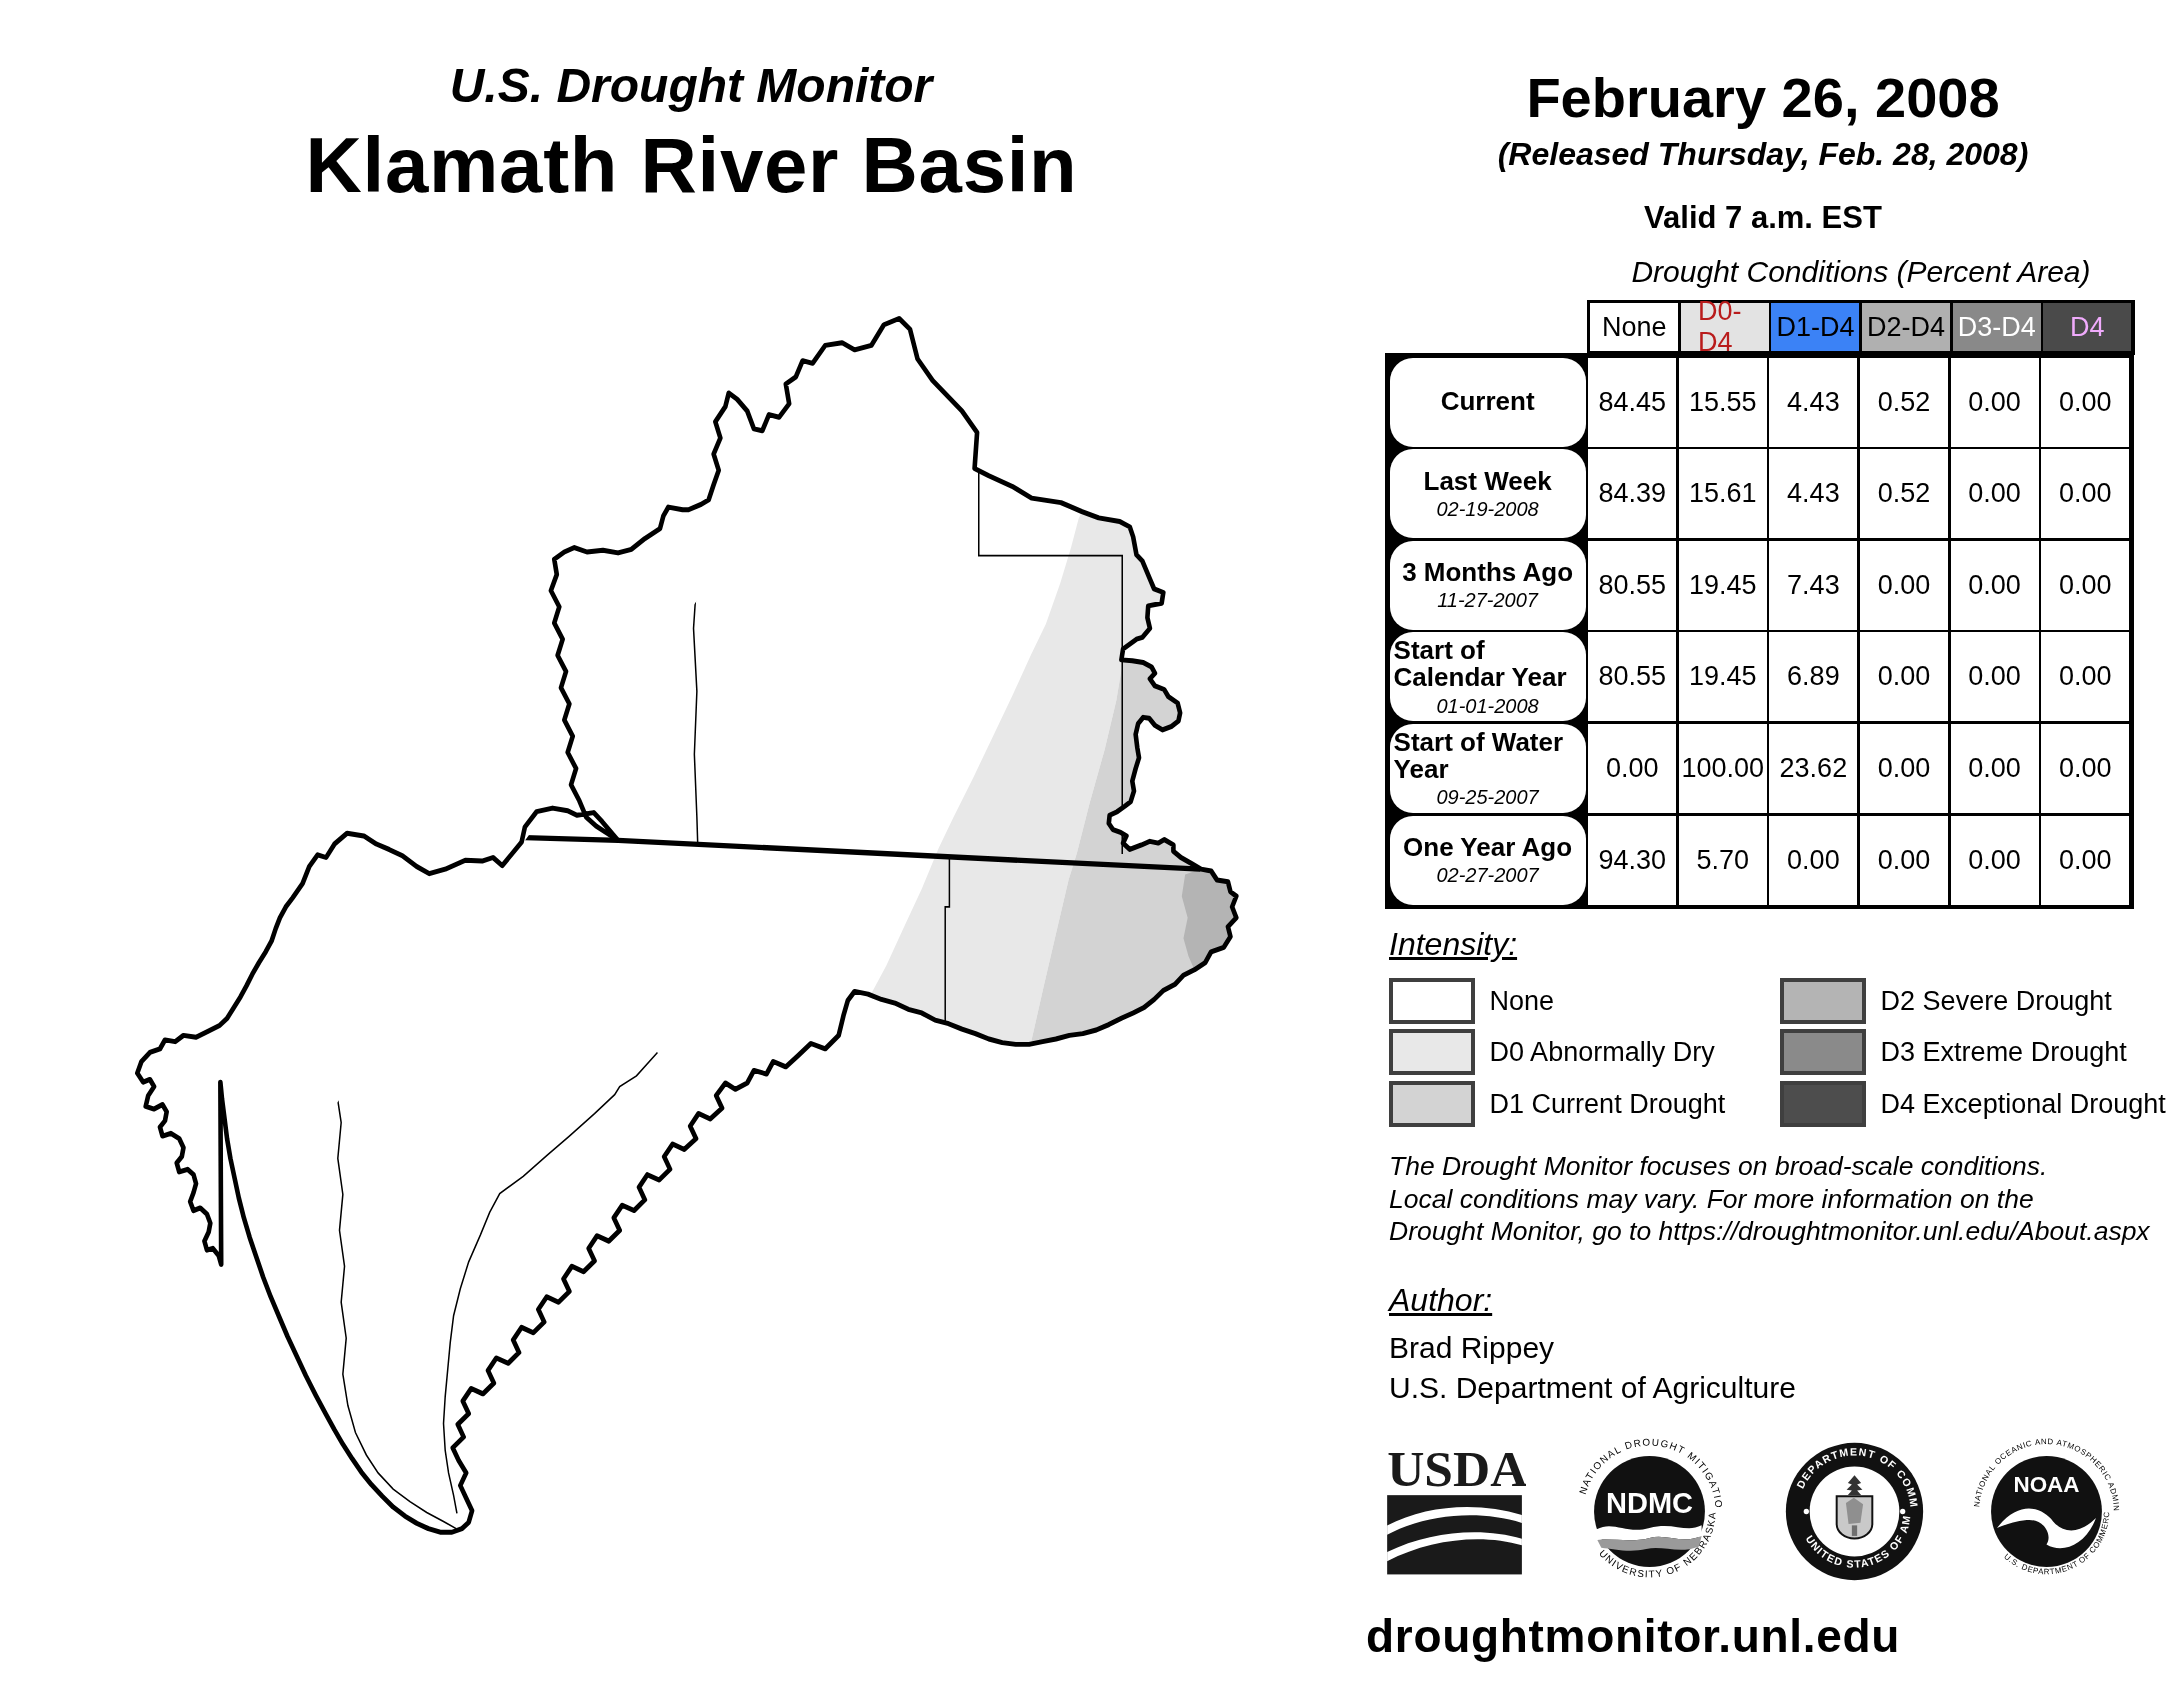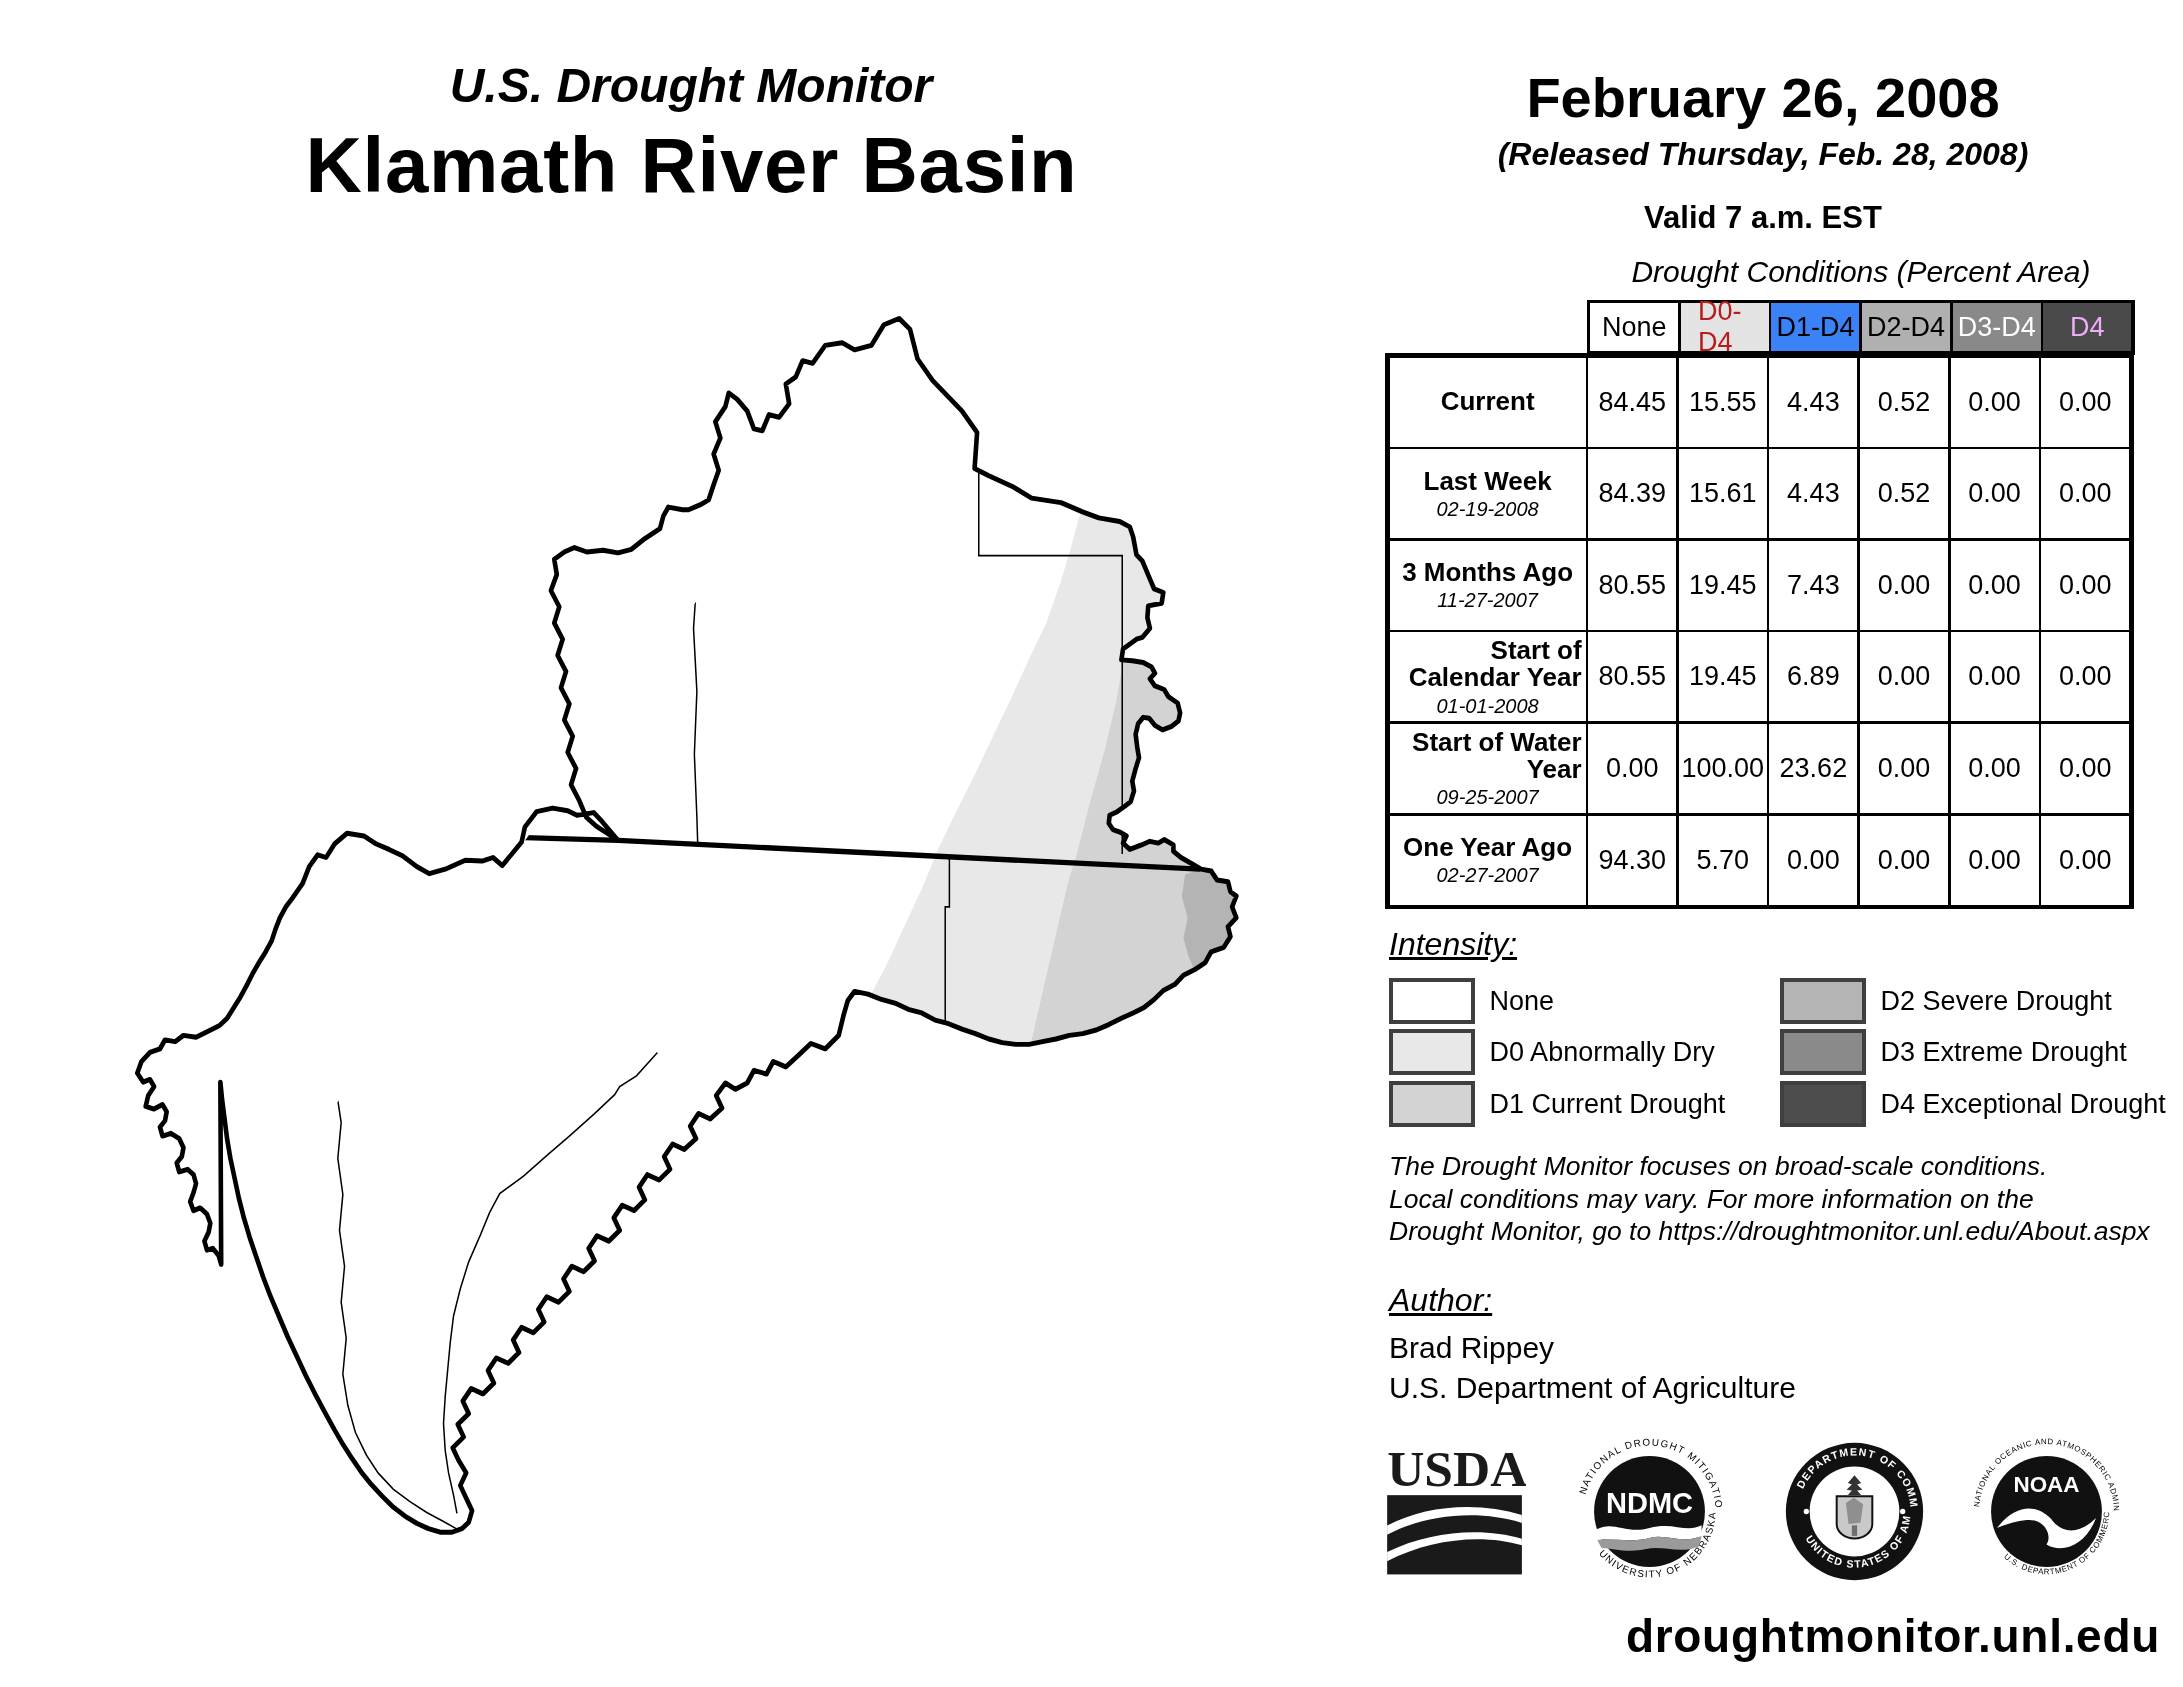--- a/index.html
+++ b/index.html
@@ -11,35 +11,35 @@
   
   .date-main{left:1366px;top:65px;width:794px;text-align:center;font-size:56px;font-weight:bold;}
   .date-released{left:1366px;top:136px;width:794px;text-align:center;font-size:32px;font-weight:bold;font-style:italic;}
   .date-valid{left:1366px;top:187px;width:794px;text-align:center;font-size:31px;font-weight:bold;margin-top:13px;}
   
   .tbl-title{left:1588px;top:255px;width:546px;text-align:center;font-size:30px;font-style:italic;}
   .hdr-grid{left:1587px;top:300px;background:#000;display:grid;grid-template-columns:repeat(6,88px);grid-auto-rows:48px;gap:2.6px;padding:3.3px;}
   .hdr-cell{display:flex;align-items:center;justify-content:center;font-size:27px;}
   .body-grid{left:1385px;top:353px;background:#000;display:grid;grid-template-columns:196px repeat(6,88px);grid-auto-rows:89px;gap:2.6px;padding:4.6px;}
   .cell{background:#fff;display:flex;align-items:center;justify-content:center;font-size:27px;}
-  .lbl{flex-direction:column;line-height:1.05;padding:0 4px;text-align:right;}
+  .lbl{flex-direction:column;line-height:1.05;padding:0 4px;text-align:left;border-radius:23px;}
   .lbl .nm{font-weight:bold;font-size:26px;}
   .lbl .dt{font-style:italic;font-size:20px;margin-top:4px;}
   
   .intensity-title{left:1389px;top:926px;font-size:32px;font-style:italic;text-decoration:underline;}
   .sw{width:78px;height:38px;border:4px solid #3f3f3f;}
   .leg-item{display:flex;align-items:center;gap:14.6px;position:absolute;}
   .leg-label{font-size:27px;}
   
   .disclaimer{left:1389px;top:1150px;font-size:26.5px;font-style:italic;line-height:1.23;}
   .author-title{left:1389px;top:1282px;font-size:32px;font-style:italic;text-decoration:underline;}
   .author-name{left:1389px;top:1331px;font-size:30px;}
   .author-org{left:1389px;top:1371px;font-size:30px;}
   
-  .site{left:1366px;top:1609px;width:794px;text-align:right;font-size:46px;font-weight:bold;letter-spacing:0.7px;}
+  .site{left:1366px;top:1609px;width:794px;text-align:left;font-size:46px;font-weight:bold;letter-spacing:0.7px;}
   svg text{font-family:"Liberation Sans",sans-serif;}
   .usda-word{font-family:"Liberation Serif",serif;font-weight:bold;}
 </style>
 </head>
 <body>
 
 <div class="abs us-dm">U.S. Drought Monitor</div>
 <div class="abs basin">Klamath River Basin</div>
 
 <div class="abs" style="left:66px;top:278px;width:1297px;height:1389px;">

